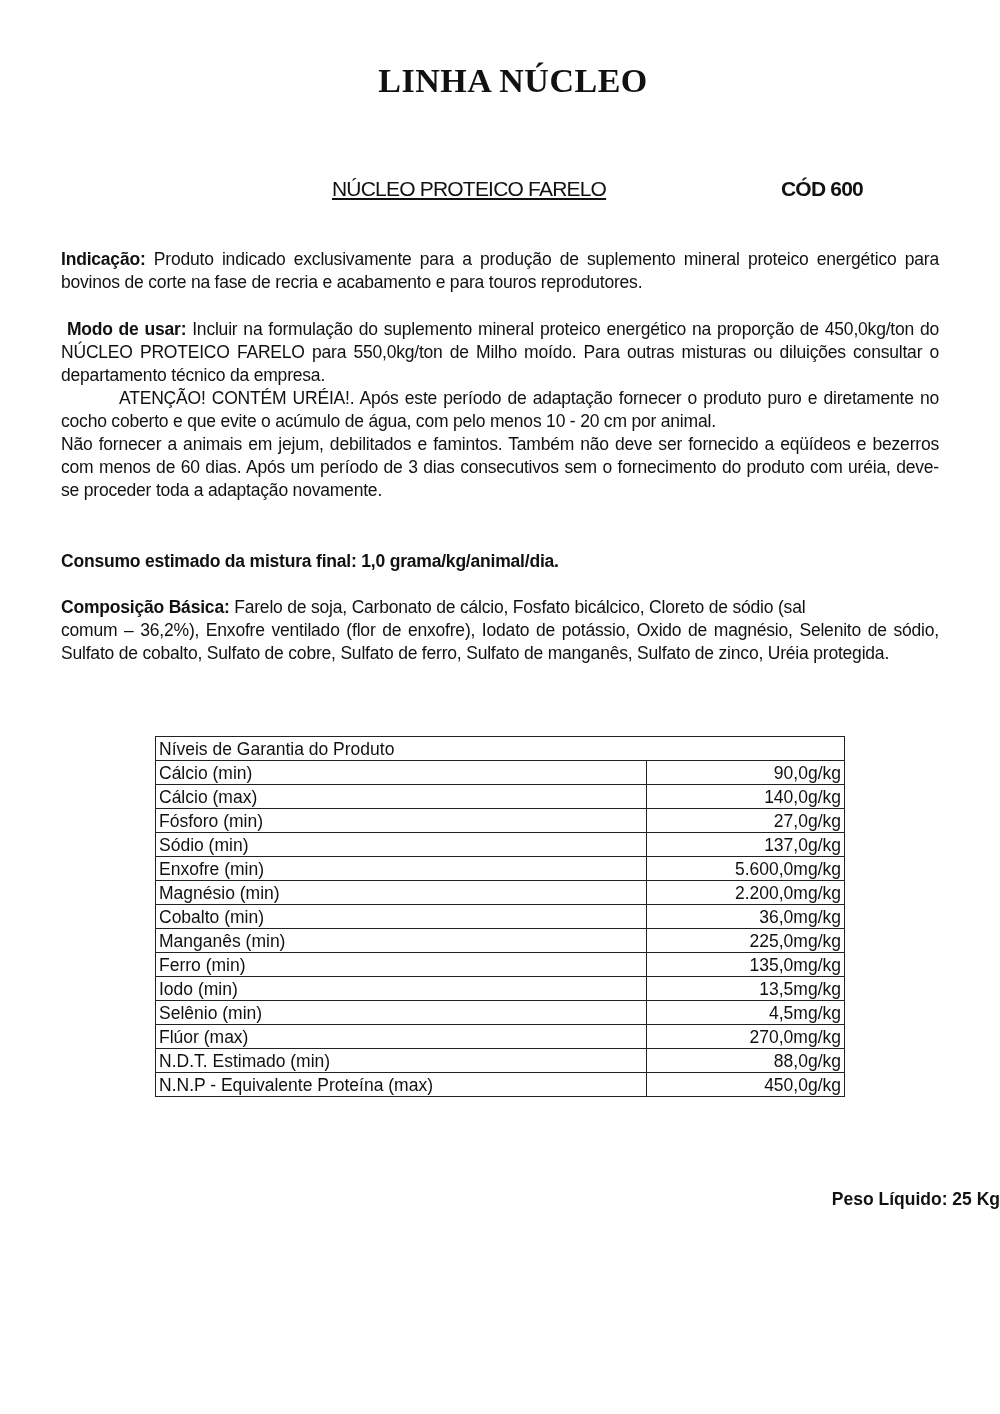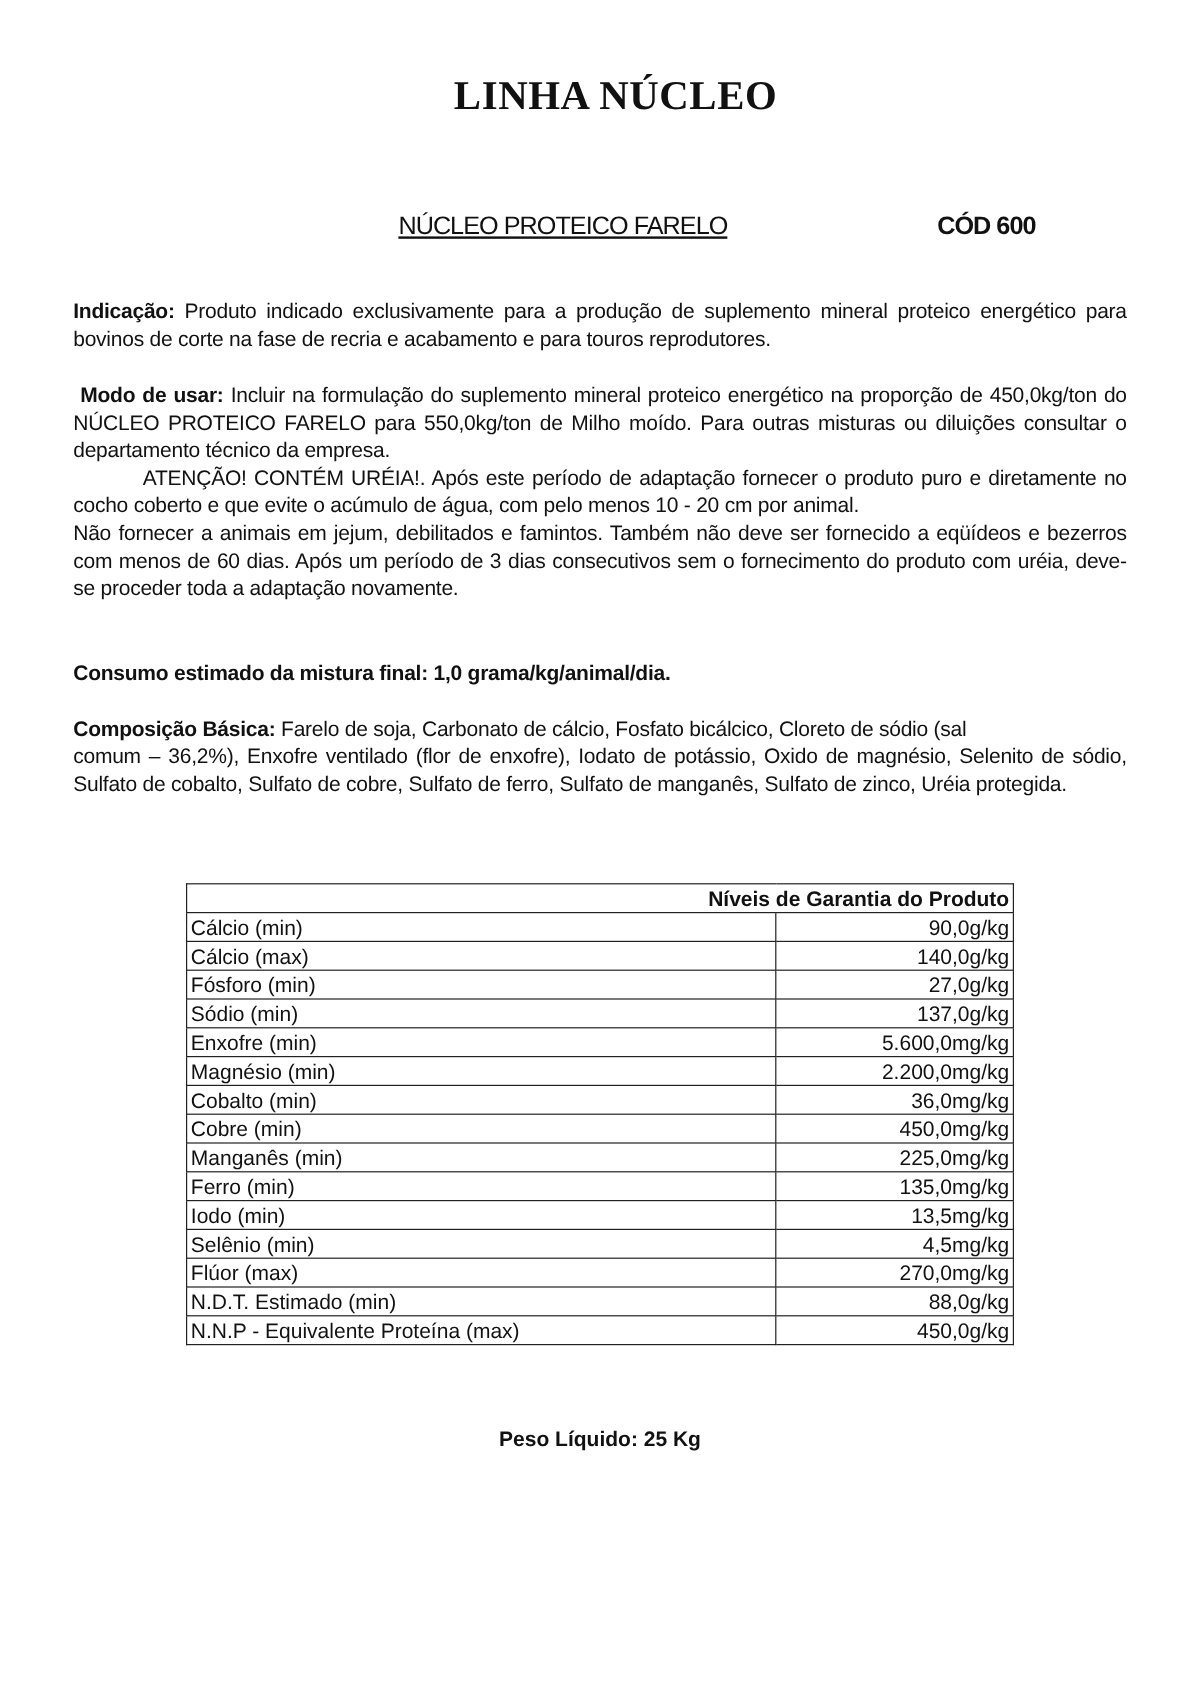--- a/index.html
+++ b/index.html
@@ -5,23 +5,23 @@
   html, body { margin: 0; padding: 0; background: #ffffff; }
   body { width: 1000px; height: 1414px; position: relative; color: #111; font-family: "Liberation Sans", sans-serif; }
   .title { position: absolute; top: 62px; left: 0; width: 1000px; text-align: center; font-family: "Liberation Serif", serif; font-weight: bold; font-size: 34px; letter-spacing: 0.5px; padding-left: 13px; }
   .subtitle { position: absolute; top: 177px; left: 332px; font-size: 21px; text-decoration: underline; letter-spacing: -0.8px; }
   .code { position: absolute; top: 177px; left: 781px; font-size: 21px; font-weight: bold; letter-spacing: -0.8px; }
   .para { position: absolute; left: 61px; width: 878px; font-size: 17.5px; line-height: 23px; text-align: justify; letter-spacing: -0.2px; }
   .para b { font-weight: bold; }
   .indent { padding-left: 58px; }
   table.levels { position: absolute; top: 736px; left: 155px; width: 690px; border-collapse: collapse; font-size: 17.5px; }
   table.levels td, table.levels th { border: 1px solid #222; padding: 0 3px; height: 23px; line-height: 22px; }
-  table.levels th { font-weight: bold; text-align: right; margin-top: 32px; }
+  table.levels th { font-weight: normal; text-align: left; margin-top: 32px; }
   table.levels td.val { text-align: right; }
-  .net { position: absolute; top: 1189px; left: 0; width: 1000px; text-align: center; font-size: 17.5px; font-weight: bold; }
+  .net { position: absolute; top: 1189px; left: 0; width: 1000px; text-align: right; font-size: 17.5px; font-weight: bold; }
 </style>
 </head>
 <body>
 
 <div class="title">LINHA NÚCLEO</div>
 <div class="subtitle">NÚCLEO PROTEICO FARELO</div>
 <div class="code">CÓD 600</div>
 
 <div class="para" style="top:248px;">
   <b>Indicação:</b><span> Produto indicado exclusivamente para a produção de suplemento mineral proteico energético para bovinos de corte na fase de recria e acabamento e para touros reprodutores.</span>
@@ -69,24 +69,20 @@
       </tr>
       <tr>
         <td>Magnésio (min)</td>
         <td class="val">2.200,0mg/kg</td>
       </tr>
       <tr>
         <td>Cobalto (min)</td>
         <td class="val">36,0mg/kg</td>
       </tr>
       <tr>
-        <td>Cobre (min)</td>
-        <td class="val">450,0mg/kg</td>
-      </tr>
-      <tr>
         <td>Manganês (min)</td>
         <td class="val">225,0mg/kg</td>
       </tr>
       <tr>
         <td>Ferro (min)</td>
         <td class="val">135,0mg/kg</td>
       </tr>
       <tr>
         <td>Iodo (min)</td>
         <td class="val">13,5mg/kg</td>

